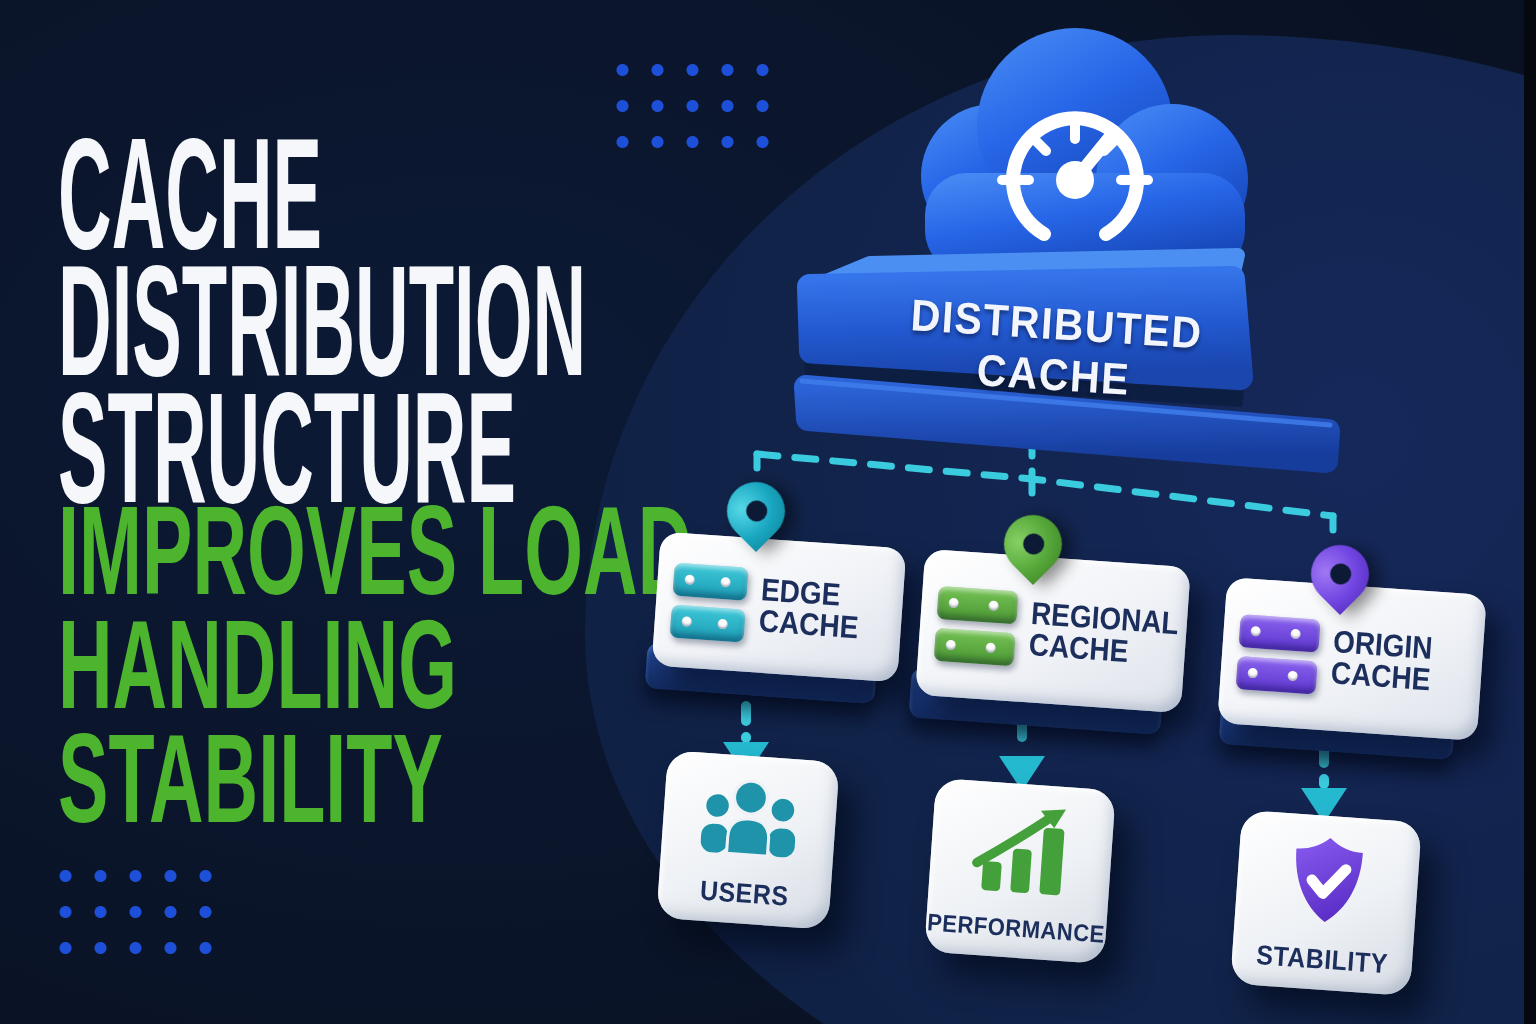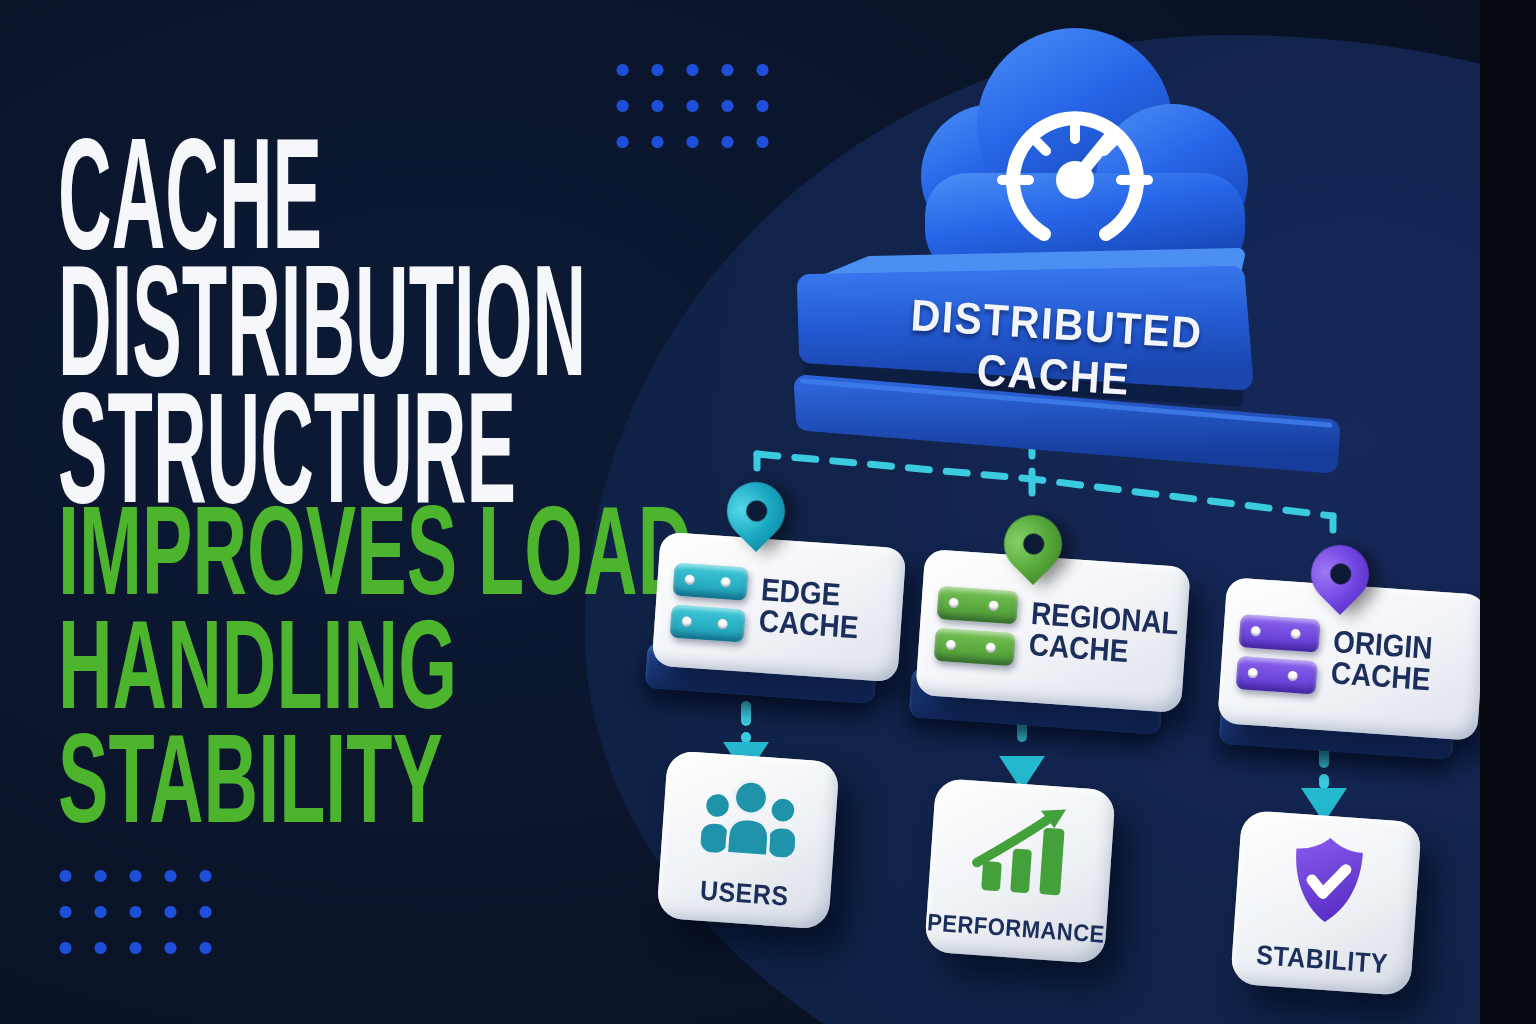--- a/index.html
+++ b/index.html
@@ -1,19 +1,20 @@
 <!DOCTYPE html>
 <html><head>
 <meta charset="utf-8">
 <style>
   html,body{margin:0;padding:0;background:#05090f;}
   .canvas{
     position:relative;width:1480px;height:1024px;overflow:hidden;
     background:radial-gradient(1600px 1100px at 30% 40%, #0c1a36 0%, #0a1326 60%, #070e1e 100%);
     font-family:"Liberation Sans","DejaVu Sans",sans-serif;
+    padding-left:44px;
   }
   .blob{
     position:absolute;left:585px;top:35px;width:1400px;height:1150px;
     background:radial-gradient(circle at 55% 35%, #15285a 0%, #112349 55%, #0e1e41 100%);
     border-radius:46% 54% 42% 58% / 52% 44% 56% 48%;
   }
   .dots{
     position:absolute;
     background-image:radial-gradient(circle, #1d4fd8 5.5px, transparent 6.5px);
     background-size:35px 36px;

